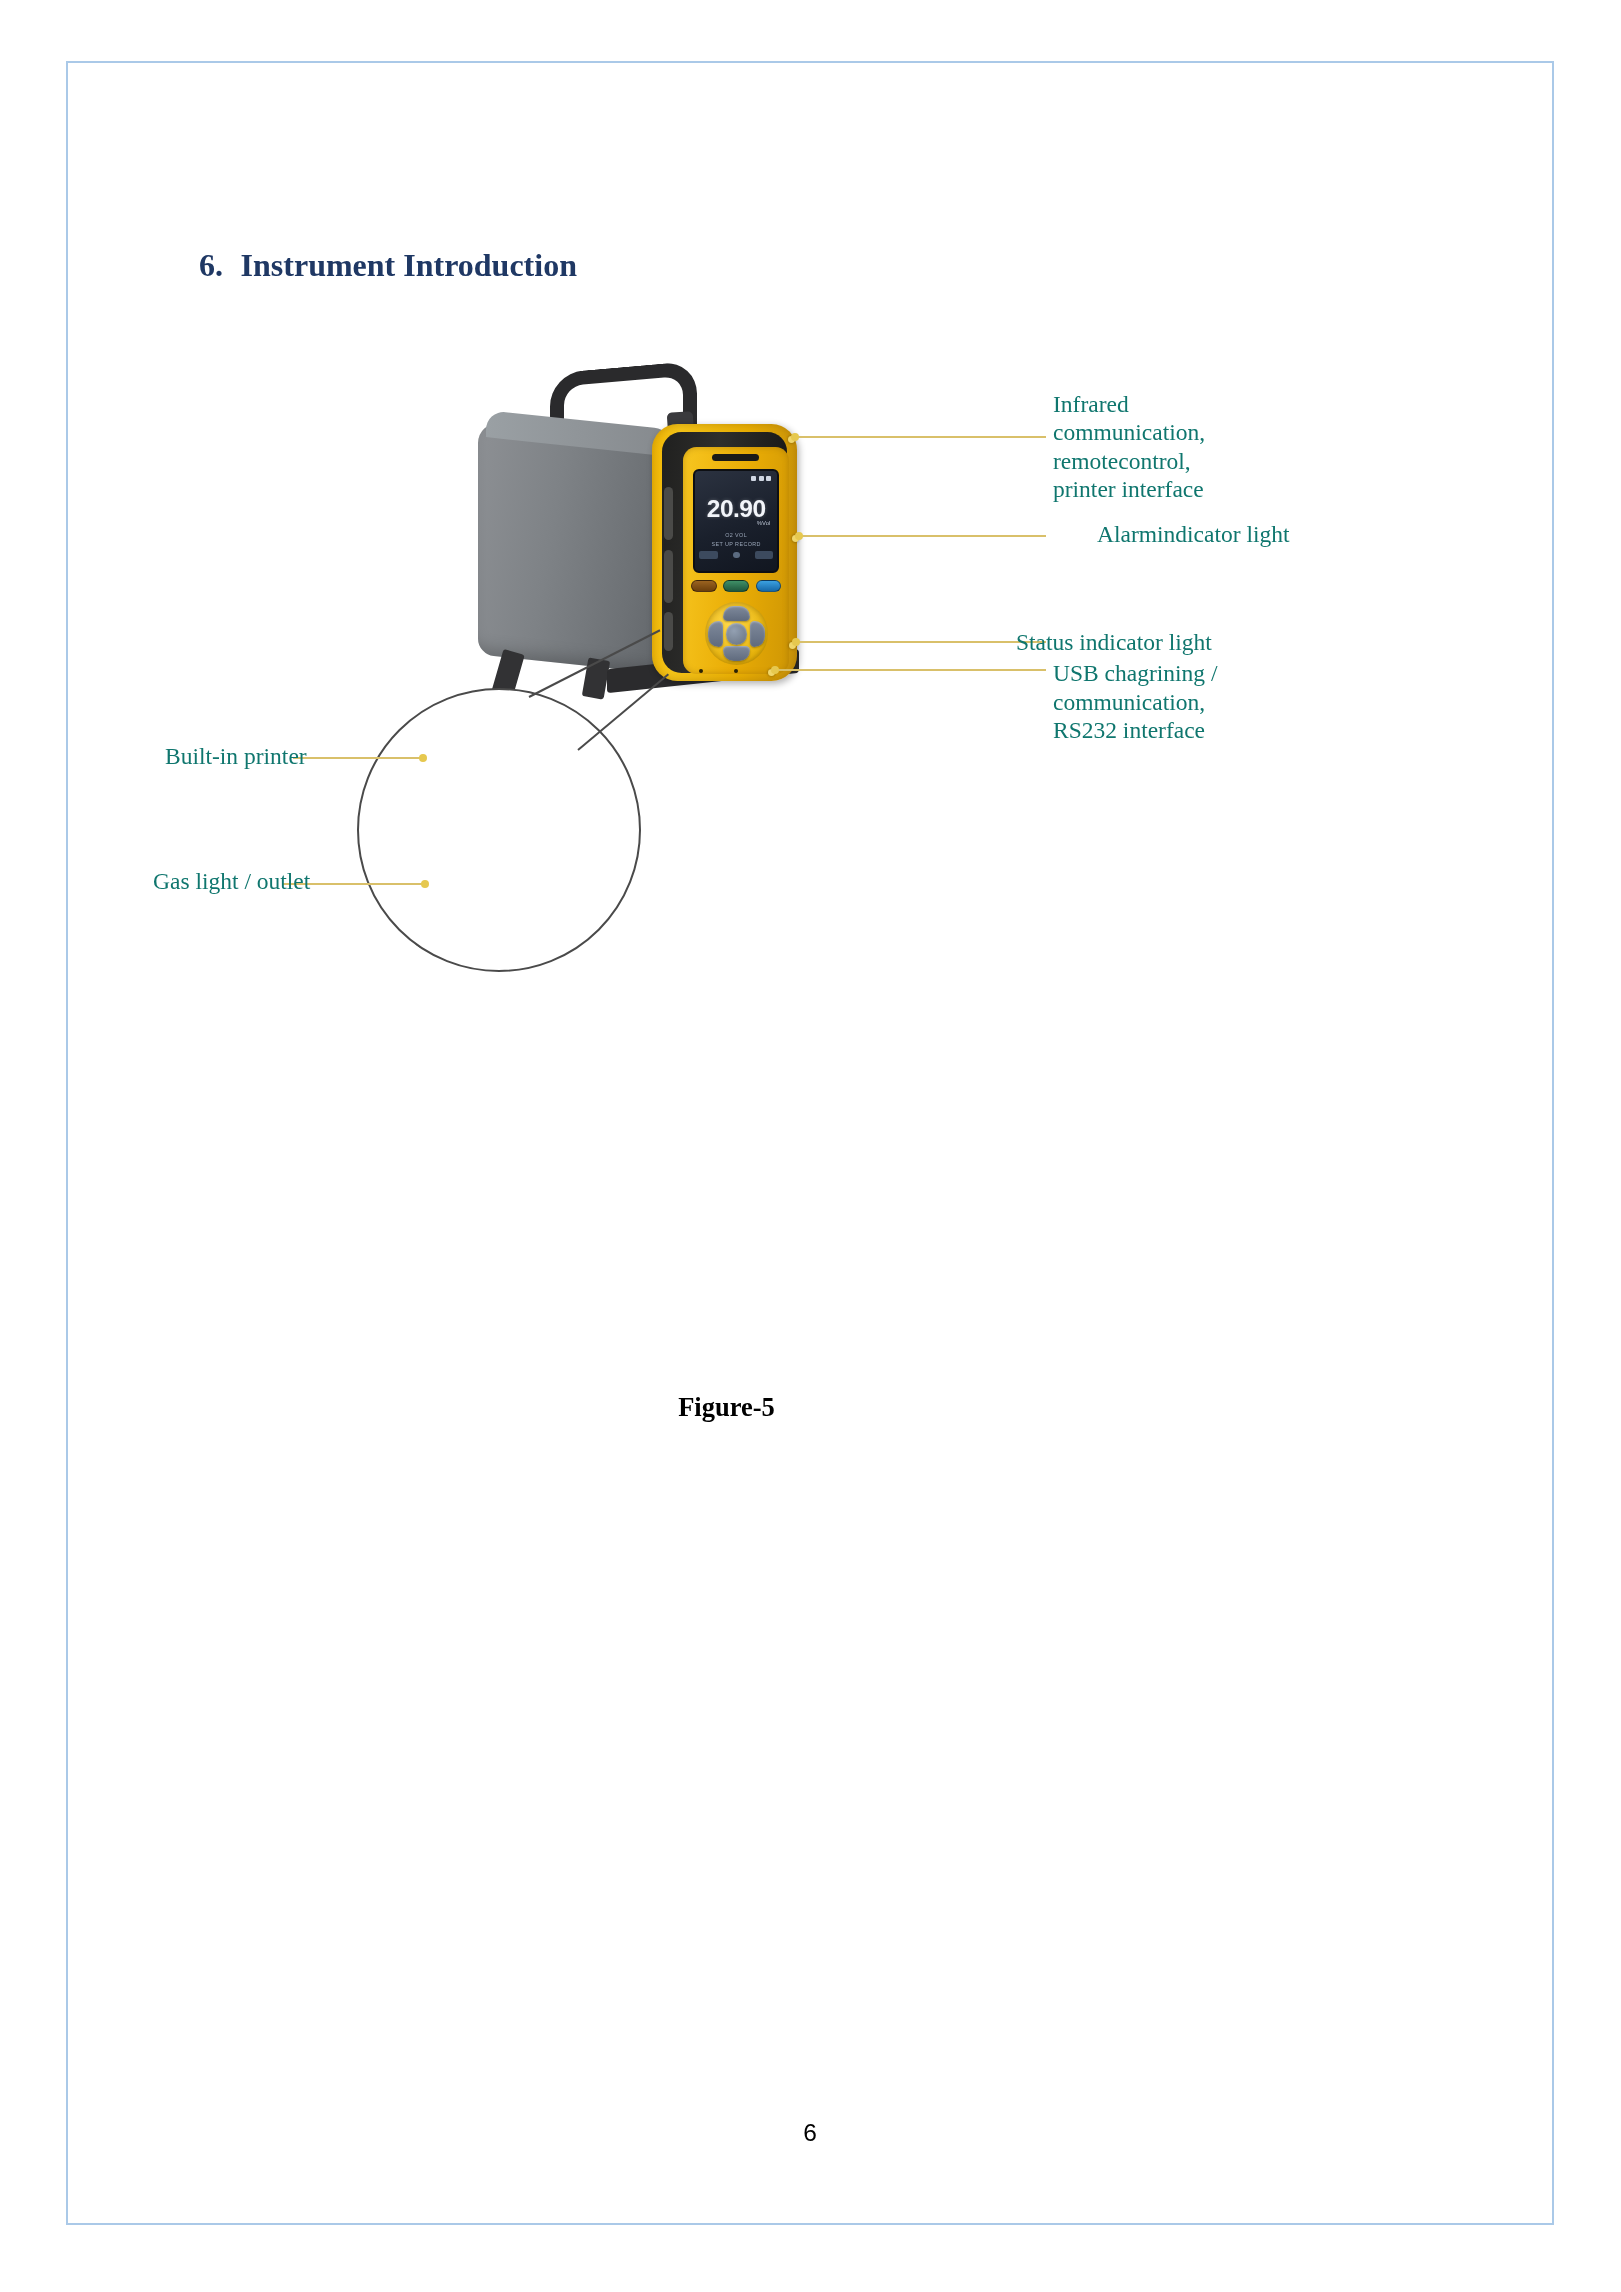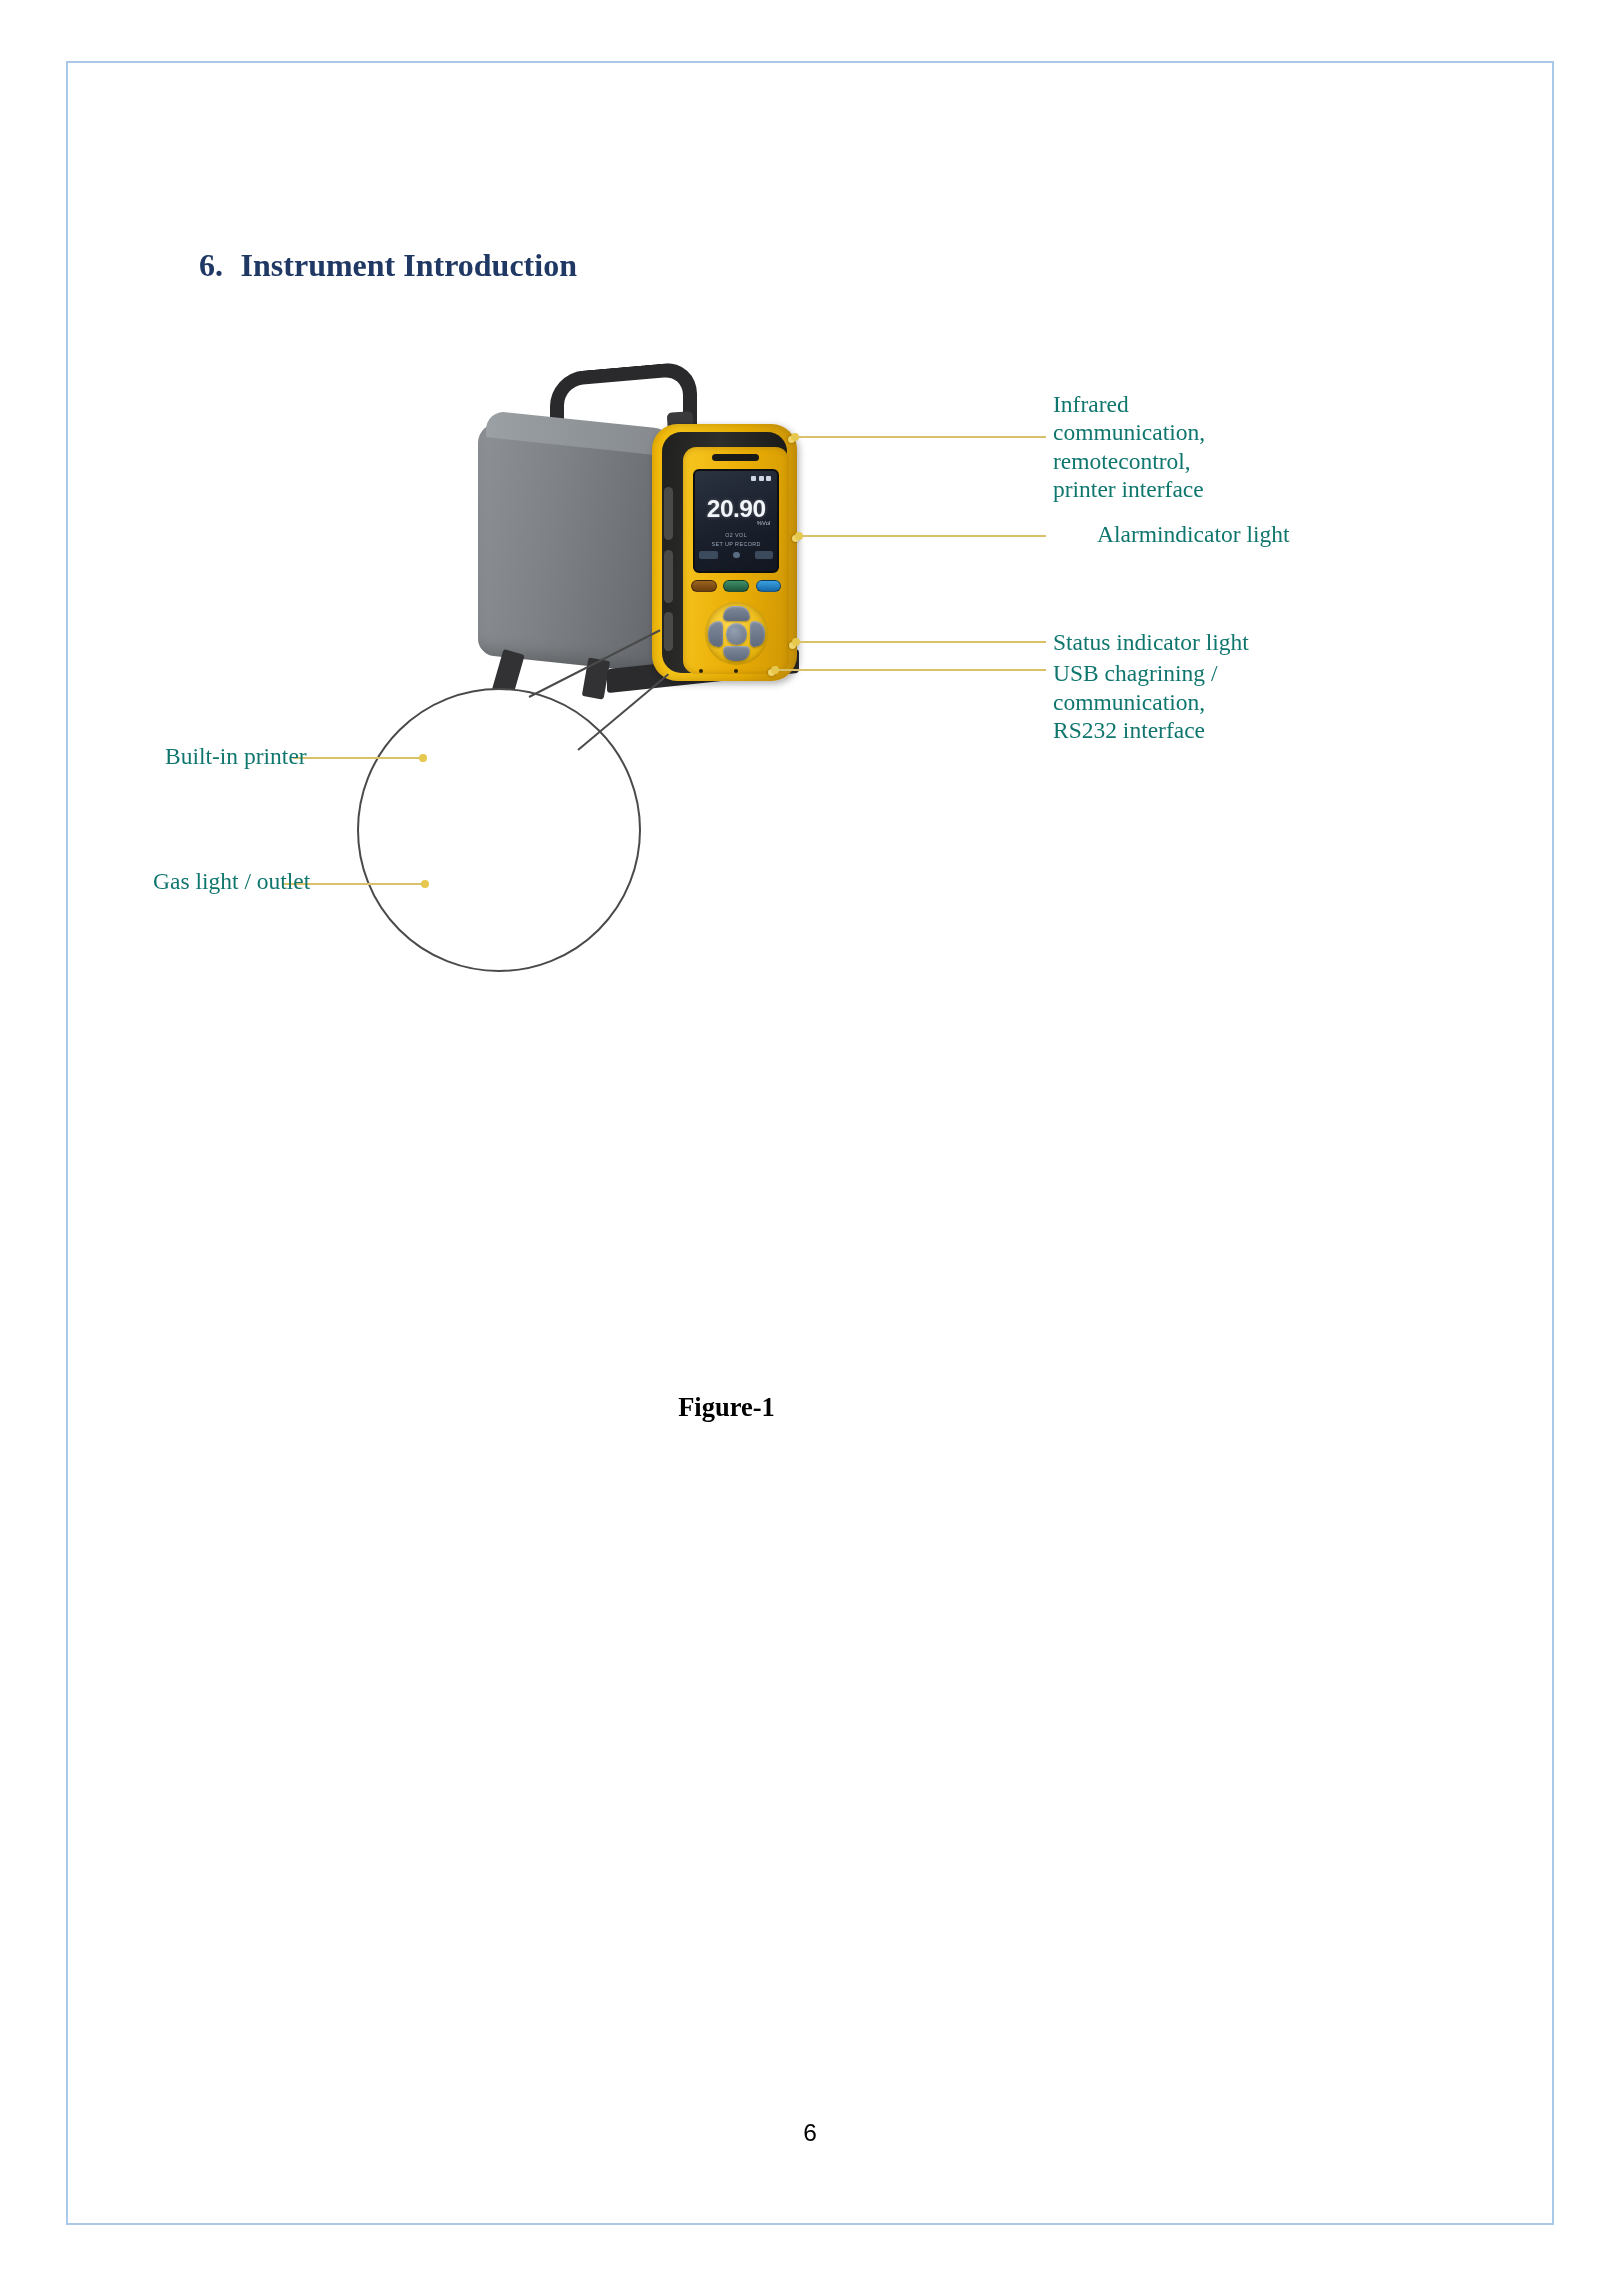--- a/index.html
+++ b/index.html
@@ -669,32 +669,32 @@
       <div class="leader dot-right" style="left:225px; top:392px; width:132px;"></div>
       <div class="leader dot-right" style="left:214px; top:518px; width:145px;"></div>
 
       <div class="callout-label" style="left:985px; top:24.5px; width:284px;">Infrared
 communication,
 remotecontrol,
 printer interface</div>
 
       <div class="callout-label" style="left:985px; top:155px; width:284px;margin-left:44px;">Alarmindicator light</div>
 
-      <div class="callout-label" style="left:985px; top:263px; width:284px;">Status indicator light</div>
+      <div class="callout-label" style="left:948px; top:263px; width:284px;">Status indicator light</div>
 
       <div class="callout-label" style="left:985px; top:294px; width:294px;">USB chagrining /
 communication,
 RS232 interface</div>
 
       <div class="callout-label left" style="left:97px; top:377px; width:255px;">Built-in printer</div>
 
       <div class="callout-label left" style="left:85px; top:502px; width:255px;">Gas light / outlet</div>
 
       <div id="figure-caption">
-        <span>Figure-1</span>
+        <span>Figure-5</span>
       </div>
     </div>
 
     <div id="page-number">6</div>
 
   </div>
 </div>
 
 
 </body></html>

